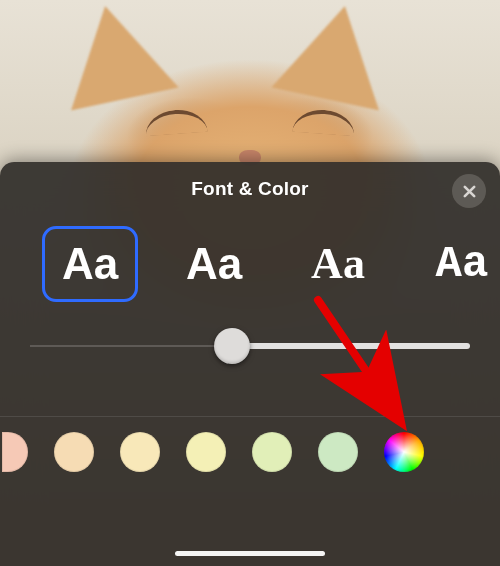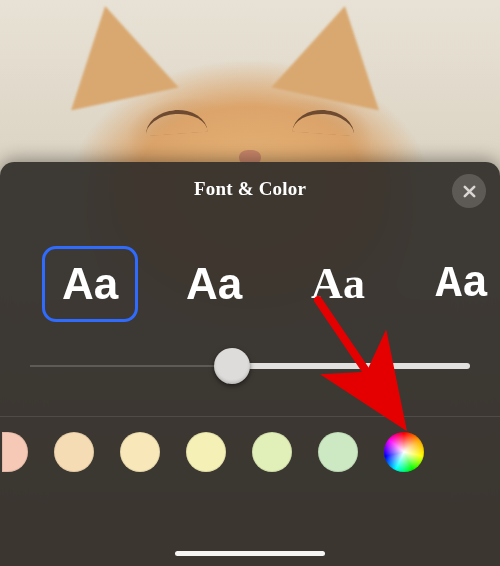--- a/index.html
+++ b/index.html
@@ -16,30 +16,30 @@
   .eye{position:absolute;top:110px;width:62px;height:20px;border-top:4px solid #6d4a30;border-radius:50%/100% 100% 0 0;}
   .eye.l{left:145px;transform:rotate(-4deg);}
   .eye.r{left:293px;transform:rotate(4deg);}
   .ear{position:absolute;top:5px;width:0;height:0;border-left:55px solid transparent;border-right:55px solid transparent;border-bottom:95px solid #d9a870;filter:blur(1px);}
   .ear.l{left:60px;transform:rotate(-12deg);}
   .ear.r{left:280px;transform:rotate(12deg);}
 
   
   .sheet{position:absolute;left:0;right:0;top:162px;bottom:0;border-radius:14px 14px 0 0;
     background:rgba(48,44,41,0.92);backdrop-filter:blur(20px);box-shadow:0 -2px 18px rgba(0,0,0,.4);}
-  .sheet-header{position:relative;height:56px;font-family:Liberation Serif, serif;}
+  .sheet-header{position:relative;height:56px;}
   .sheet-title{position:absolute;left:0;right:0;top:16px;text-align:center;color:#fff;font-size:19px;font-weight:600;letter-spacing:.2px;}
   .close-btn{position:absolute;right:14px;top:12px;width:34px;height:34px;border-radius:50%;
     background:rgba(120,116,112,0.55);display:flex;align-items:center;justify-content:center;cursor:pointer;}
   .close-btn svg{width:15px;height:15px;stroke:#d8d5d2;stroke-width:2.8;stroke-linecap:round;}
 
   
   .fonts-row{display:flex;align-items:center;gap:28px;padding:8px 0 0 42px;overflow:hidden;white-space:nowrap;}
   .font-opt{min-width:96px;height:76px;border-radius:14px;display:flex;align-items:center;justify-content:center;
-    color:#fff;font-size:44px;line-height:1;cursor:pointer;border:3px solid transparent;box-sizing:border-box;flex:0 0 auto;margin-top:20px;}
+    color:#fff;font-size:44px;line-height:1;cursor:pointer;border:3px solid transparent;box-sizing:border-box;flex:0 0 auto;}
   .font-opt.selected{border-color:#2f6bff;}
   .font-opt.f1{font-family:-apple-system,"SF Pro Display",sans-serif;font-weight:700;}
   .font-opt.f2{font-family:"Arial Black",Arial,sans-serif;font-weight:800;}
   .font-opt.f3{font-family:"Times New Roman",Georgia,serif;font-weight:600;}
   .font-opt.f4{font-family:"Courier New",monospace;font-weight:700;}
 
   
   .slider-wrap{position:relative;margin:24px 30px 0 30px;height:40px;}
   .track-left{position:absolute;left:0;top:50%;height:1px;background:rgba(255,255,255,.35);transform:translateY(-50%);}
   .track-right{position:absolute;right:0;top:50%;height:6px;background:rgba(255,255,255,.85);border-radius:3px;transform:translateY(-50%);}

